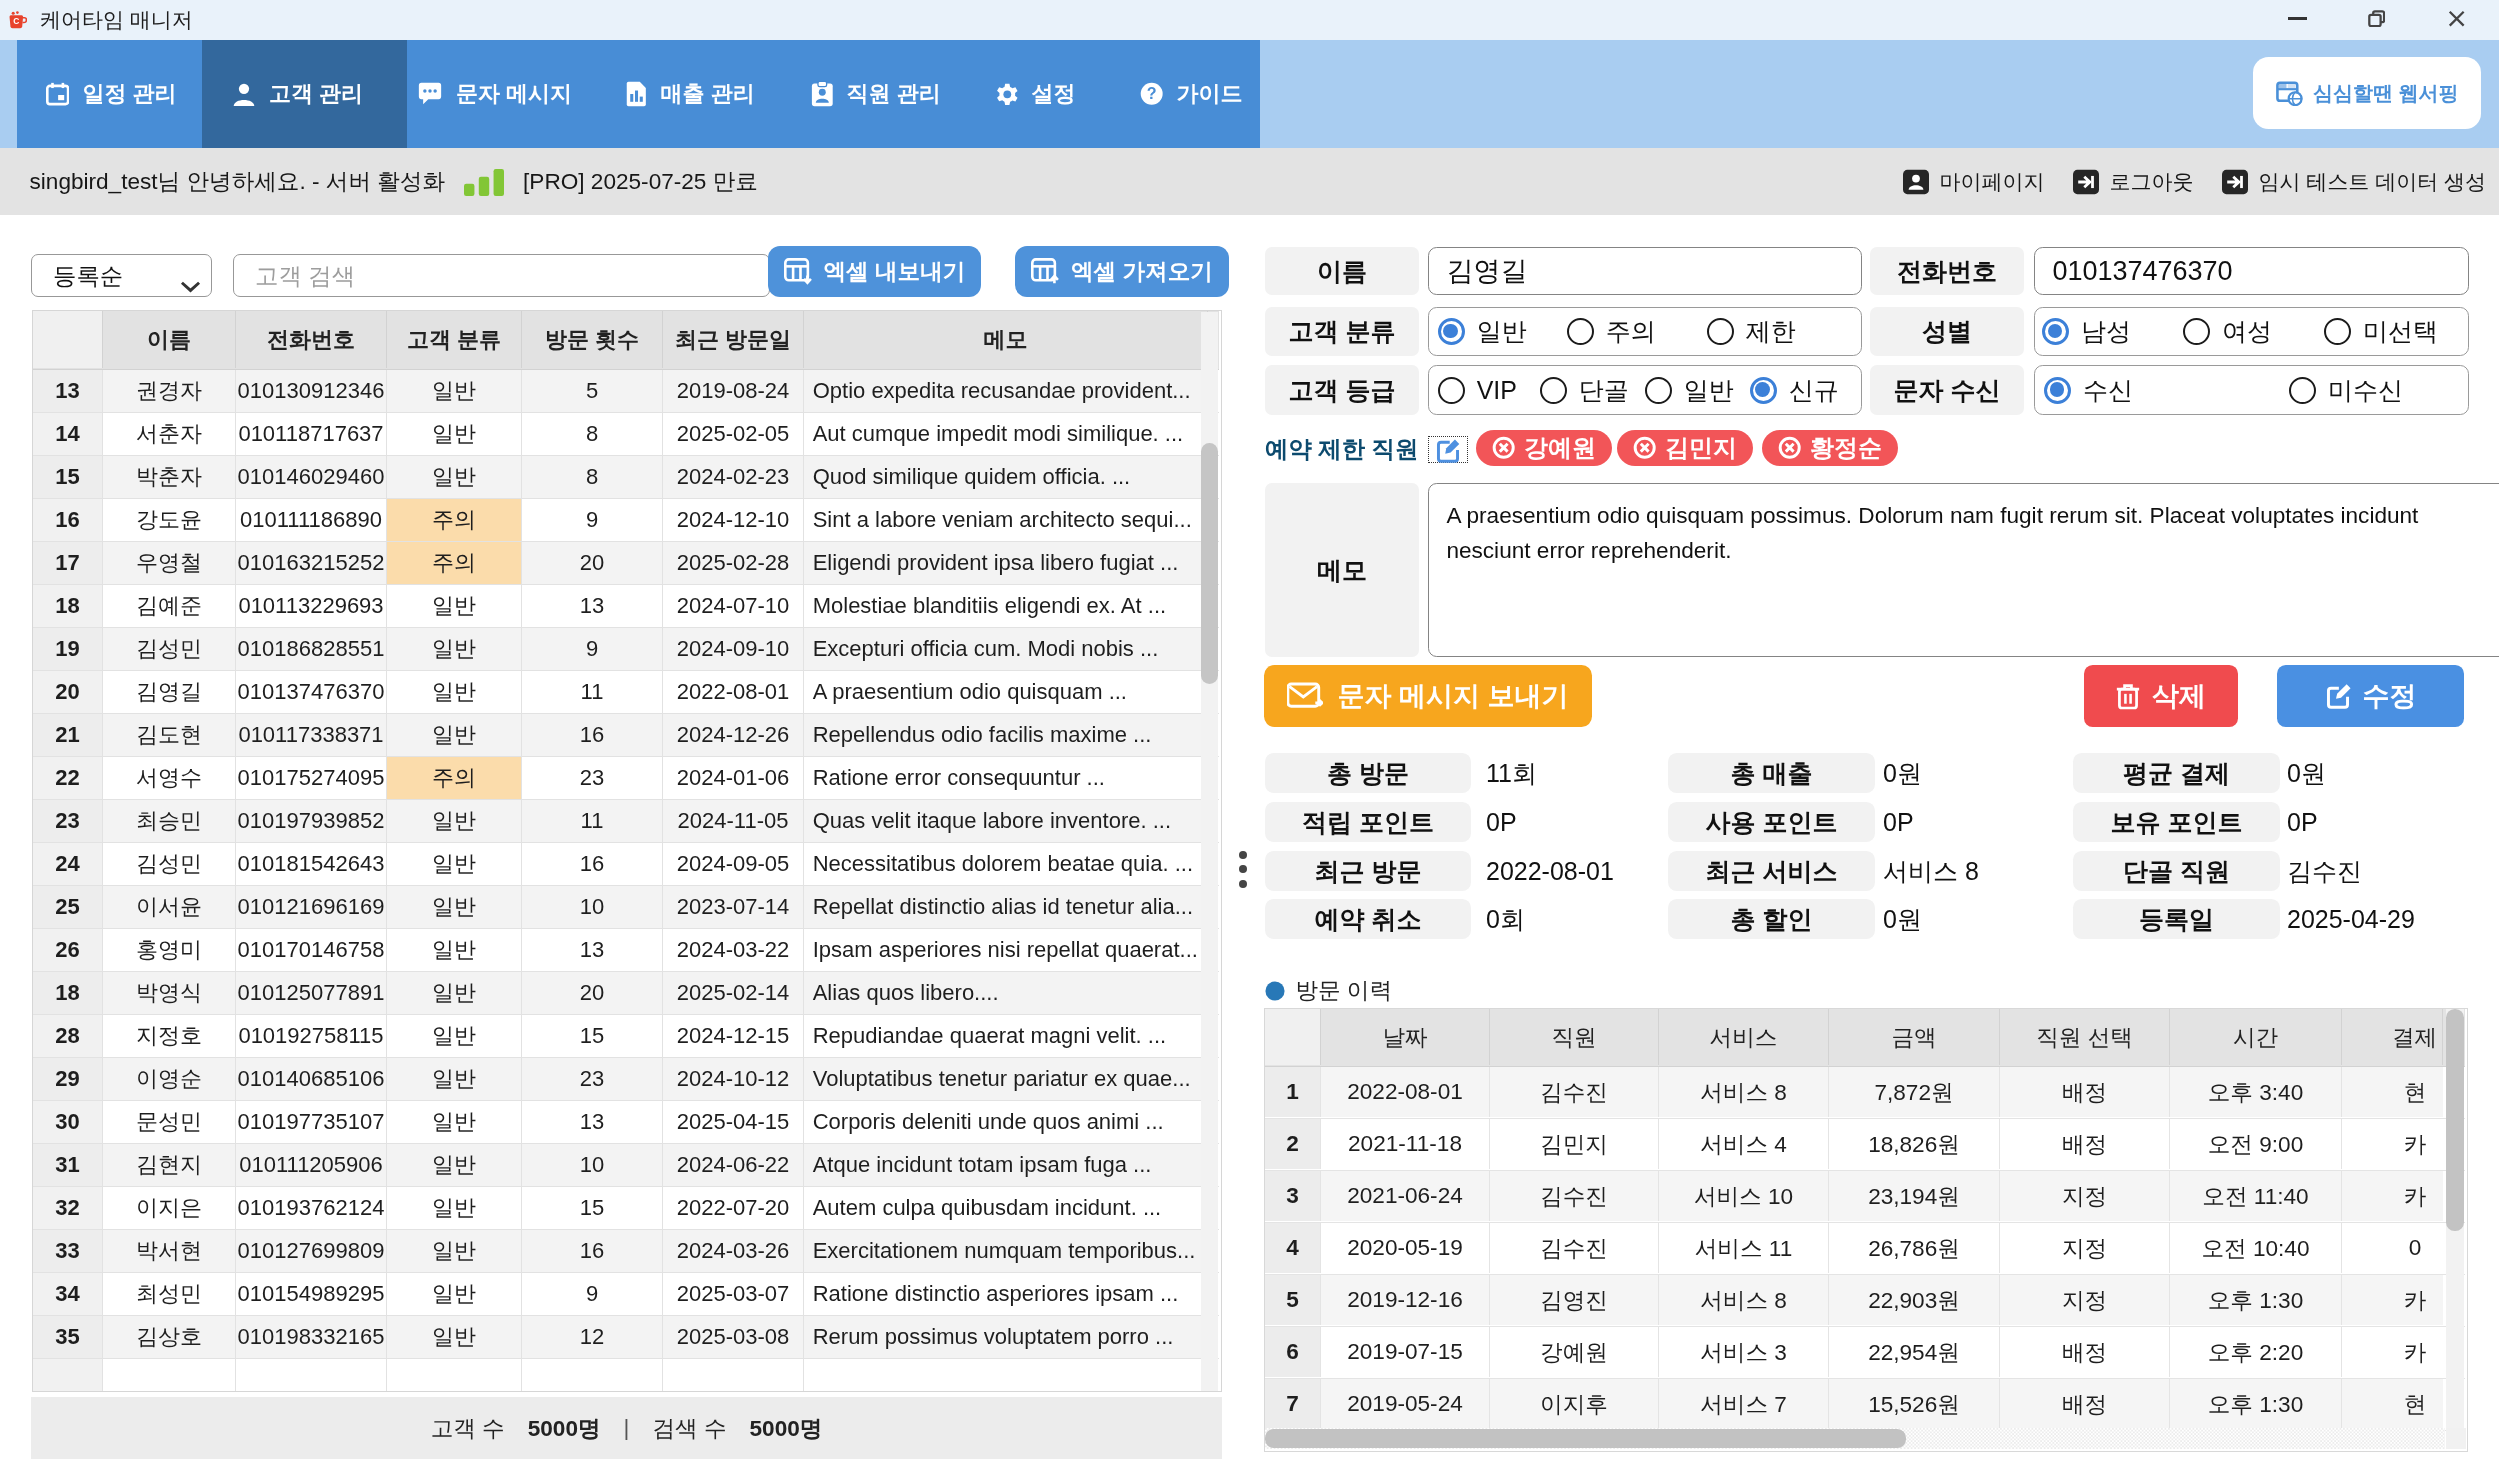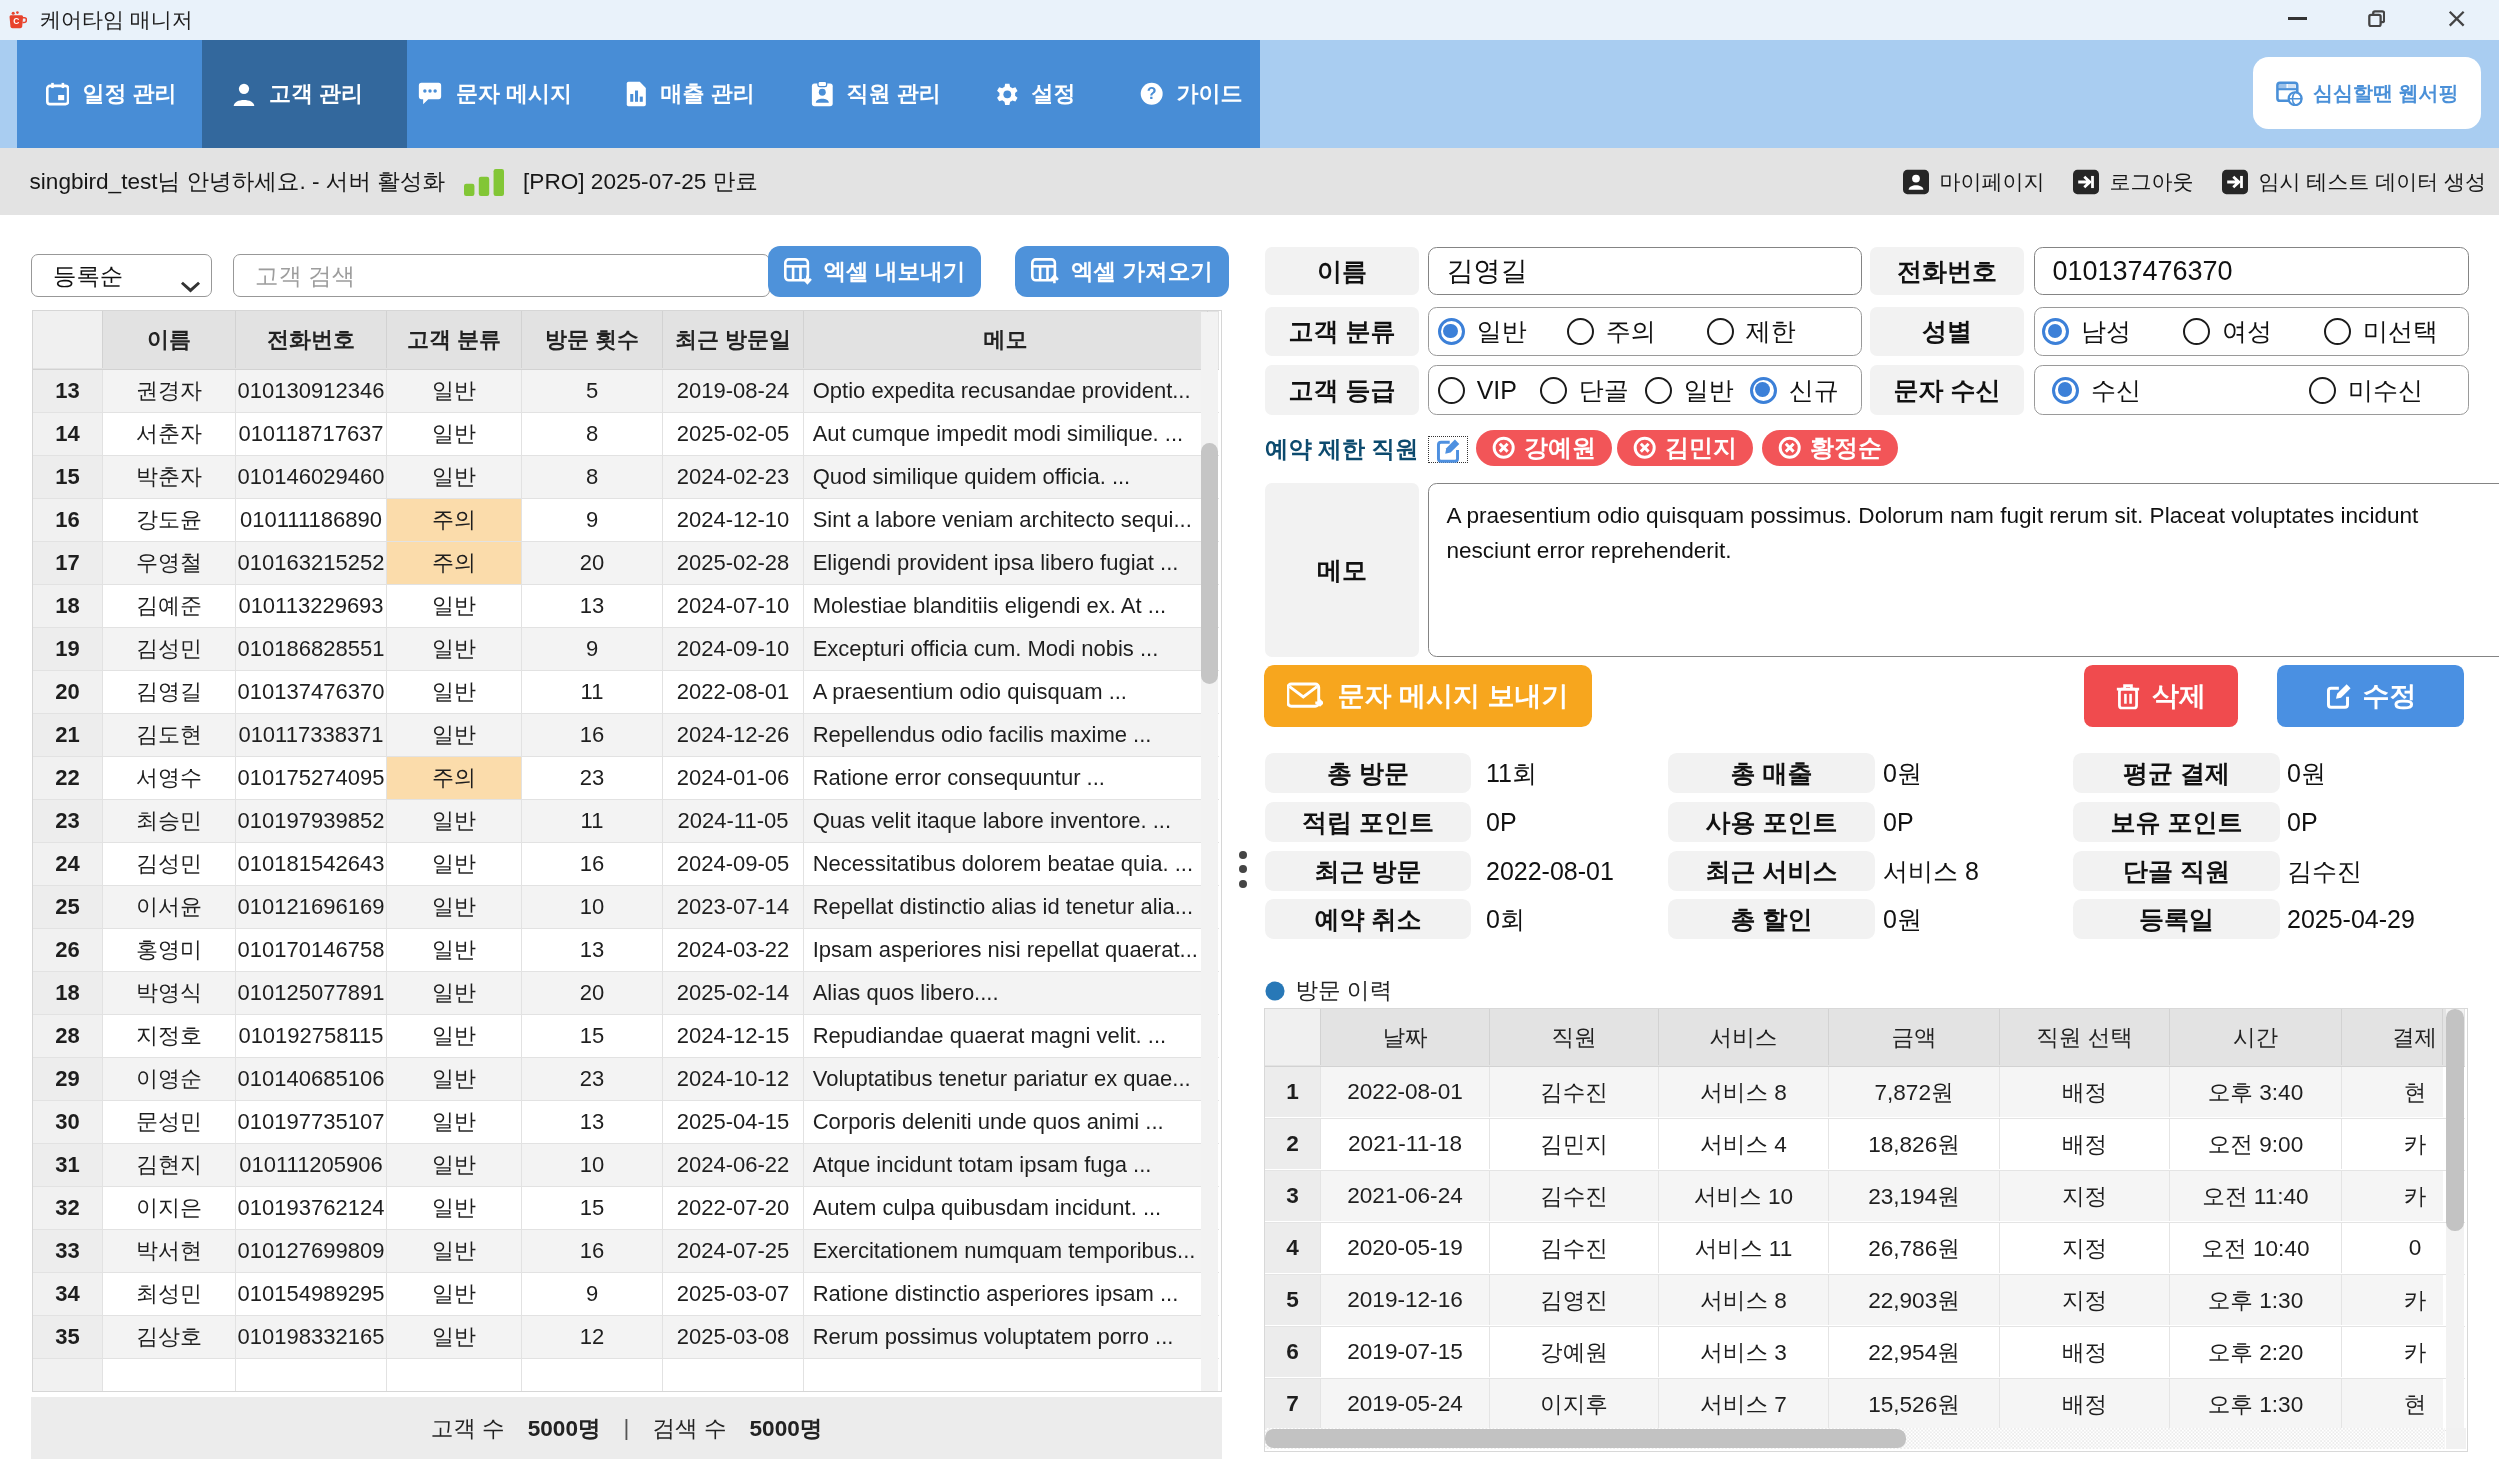--- a/index.html
+++ b/index.html
@@ -409,21 +409,21 @@
       <div class="c4">15</div>
       <div class="c5">2022-07-20</div>
       <div class="c6">Autem culpa quibusdam incidunt. ...</div>
     </div>
 <div class="lrow stripe">
       <div class="c0 numc">33</div>
       <div class="c1">박서현</div>
       <div class="c2">010127699809</div>
       <div class="c3">일반</div>
       <div class="c4">16</div>
-      <div class="c5">2024-07-25</div>
+      <div class="c5">2024-03-26</div>
       <div class="c6">Exercitationem numquam temporibus...</div>
     </div>
 <div class="lrow">
       <div class="c0 numc">34</div>
       <div class="c1">최성민</div>
       <div class="c2">010154989295</div>
       <div class="c3">일반</div>
       <div class="c4">9</div>
       <div class="c5">2025-03-07</div>
       <div class="c6">Ratione distinctio asperiores ipsam ...</div>
@@ -520,21 +520,21 @@
         <span class="rad"></span>
         <span>일반</span>
       </span>
     </span>
     <span style="display:flex;align-items:center;gap:12px">
       <span class="radsel"></span>
       <span>신규</span>
     </span>
   </div>
 <div class="abs rlbl" style="left:1870px;top:365px;width:154px;height:50px">문자 수신</div>
-<div class="abs rgroup" style="left:2034px;top:365px;width:435px;height:50px;padding-left:17px;gap:12px">
+<div class="abs rgroup" style="left:2034px;top:365px;width:435px;height:50px;padding-left:9px;gap:0">
     <span style="width:245px;display:flex">
       <span style="display:flex;align-items:center;gap:12px">
         <span class="radsel"></span>
         <span>수신</span>
       </span>
     </span>
     <span style="display:flex;align-items:center;gap:12px">
       <span class="rad"></span>
       <span>미수신</span>
     </span>

